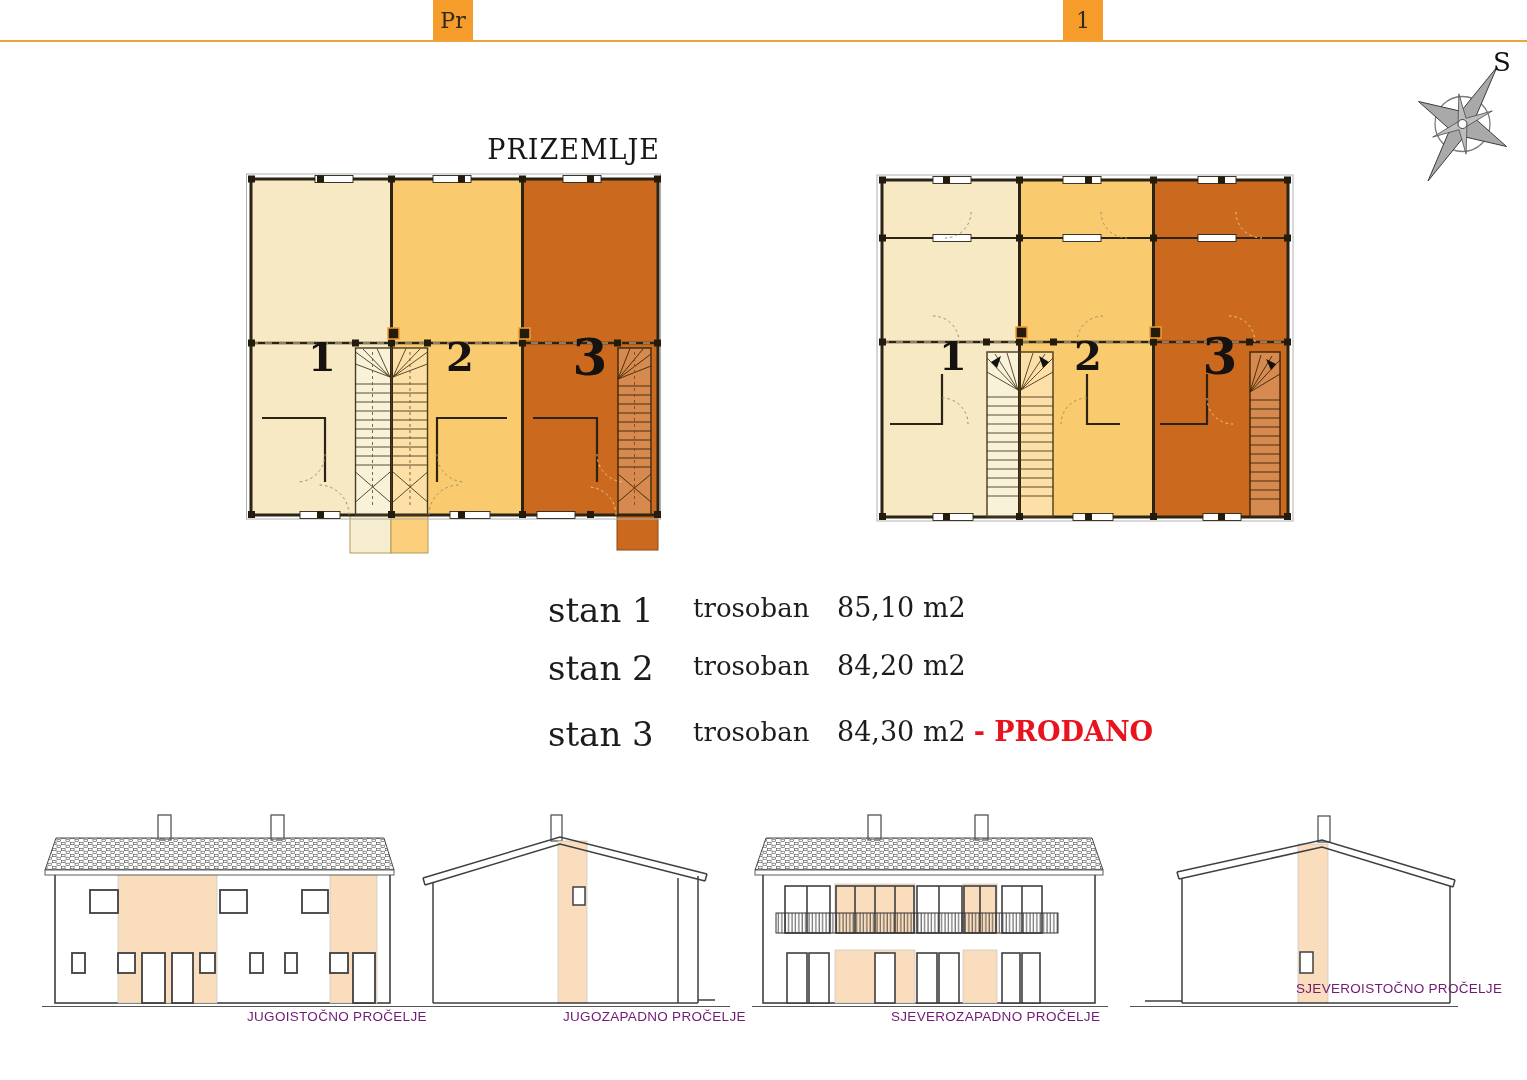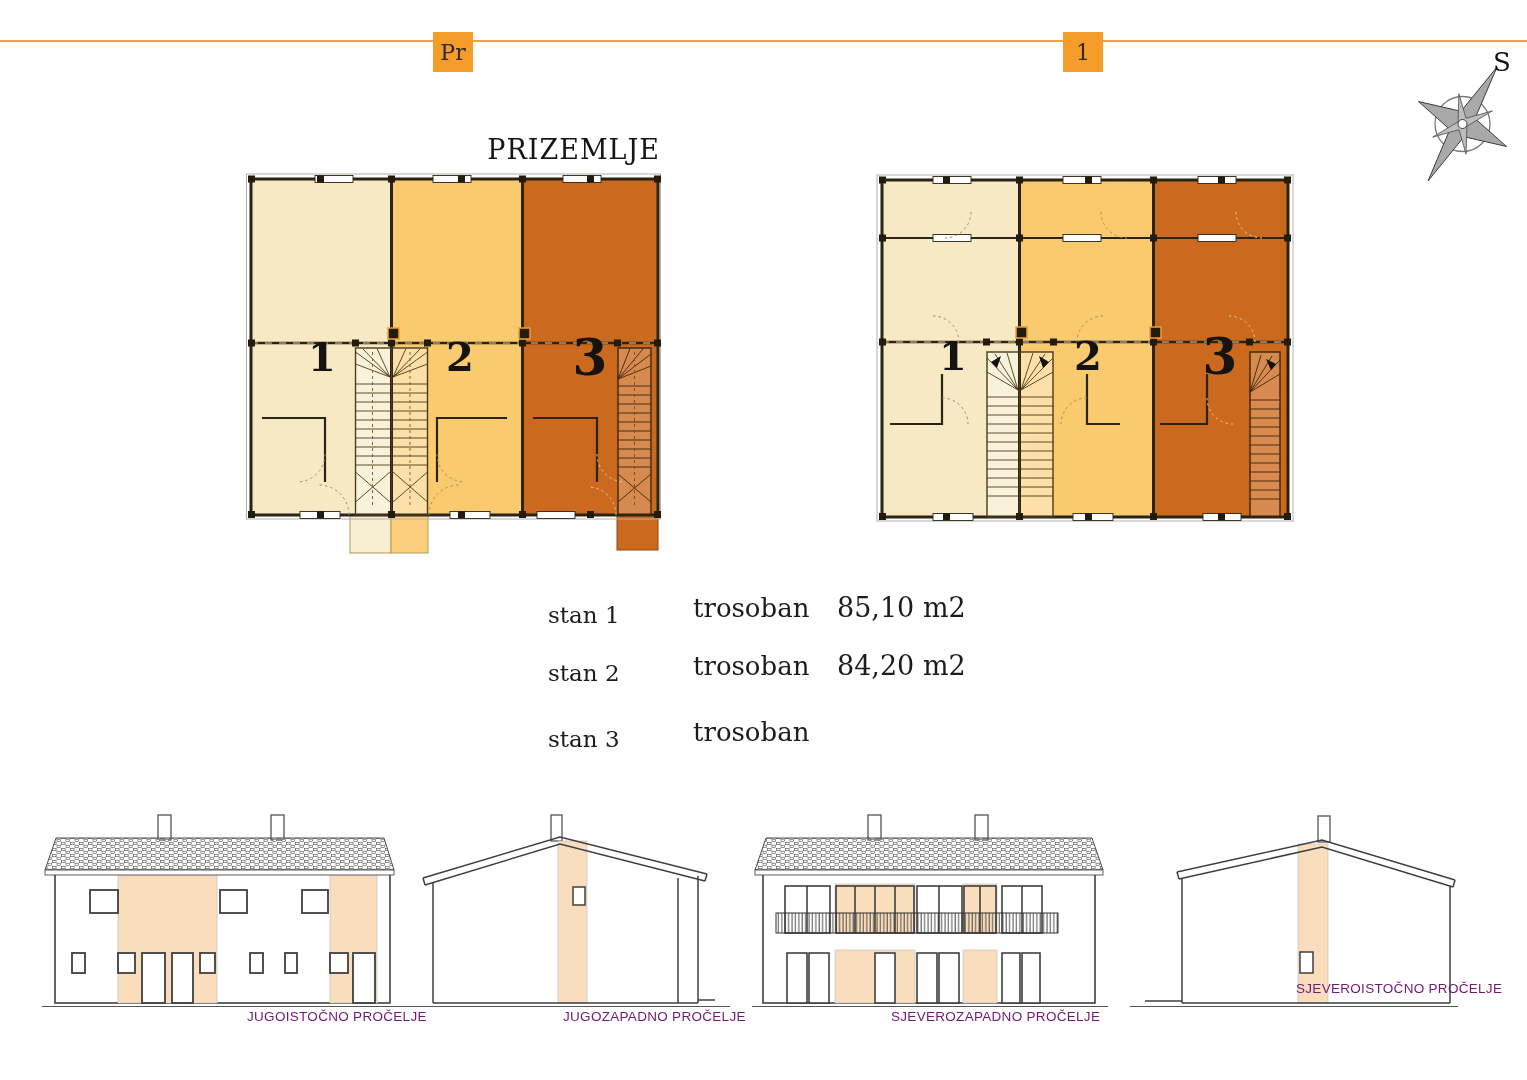--- a/index.html
+++ b/index.html
@@ -2,26 +2,26 @@
 <html><head>
 <meta charset="utf-8">
 <style>
   html,body{margin:0;padding:0;background:#fff;}
   #page{position:relative;width:1527px;height:1080px;background:#ffffff;overflow:hidden;
         font-family:"DejaVu Serif",serif;color:#1c1c1c;}
   .abs{position:absolute;}
   
   .top-rule{left:0;top:40px;width:1527px;height:2px;background:#F0A143;}
   .floor-tab{top:0;width:40px;height:40px;background:#F59C2B;display:flex;align-items:center;justify-content:center;
-             font-size:22px;color:#2f2a20;margin-top:32px;}
+             font-size:22px;color:#2f2a20;}
   
   .plan-title{font-size:27px;letter-spacing:1px;color:#161616;text-align:right;}
   
   .stan-row{left:0;width:1527px;height:44px;}
-  .stan-name{position:absolute;left:548px;top:0;font-size:23px;margin-top:12px;}
+  .stan-name{position:absolute;left:548px;top:0;font-size:34px;}
   .stan-type{position:absolute;left:693px;top:3px;font-size:26px;text-align:right;}
   .stan-area{position:absolute;left:837px;top:2px;font-size:27px;white-space:nowrap;}
   .sold{color:#E8131D;font-weight:bold;margin-left:8px;}
   
   .elev-caption{font-family:"Liberation Sans",sans-serif;font-size:13.5px;color:#701a75;letter-spacing:.3px;white-space:nowrap;}
   .ground-line{height:1px;background:#555;}
   svg{display:block;}
   svg text{font-family:"DejaVu Serif",serif;}
 </style>
 </head>
@@ -328,20 +328,21 @@
     <span class="stan-area"><span>85,10 m2</span><span class="sold"></span></span>
   </div>
   <div class="abs stan-row" style="top:648px;">
     <span class="stan-name">stan 2</span>
     <span class="stan-type">trosoban</span>
     <span class="stan-area"><span>84,20 m2</span><span class="sold"></span></span>
   </div>
   <div class="abs stan-row" style="top:714px;">
     <span class="stan-name">stan 3</span>
     <span class="stan-type">trosoban</span>
+    <span class="stan-area"><span>84,30 m2</span><span class="sold">- PRODANO</span></span>
   </div>
 
   <svg class="abs" style="left:25px;top:800px;width:370px;height:210px" viewBox="0 0 370 210">
     <defs>
       <pattern id="tiles1" width="9" height="6" patternUnits="userSpaceOnUse">
         <rect x="0.5" y="0.5" width="3.6" height="2.2" fill="#fff" stroke="#4c4c4c" stroke-width="0.6"></rect>
         <rect x="5" y="3.2" width="3.6" height="2.2" fill="#fff" stroke="#4c4c4c" stroke-width="0.6"></rect>
       </pattern>
     </defs>
     <rect x="133" y="15" width="13" height="25" fill="#fff" stroke="#555" stroke-width="1.3"></rect>

